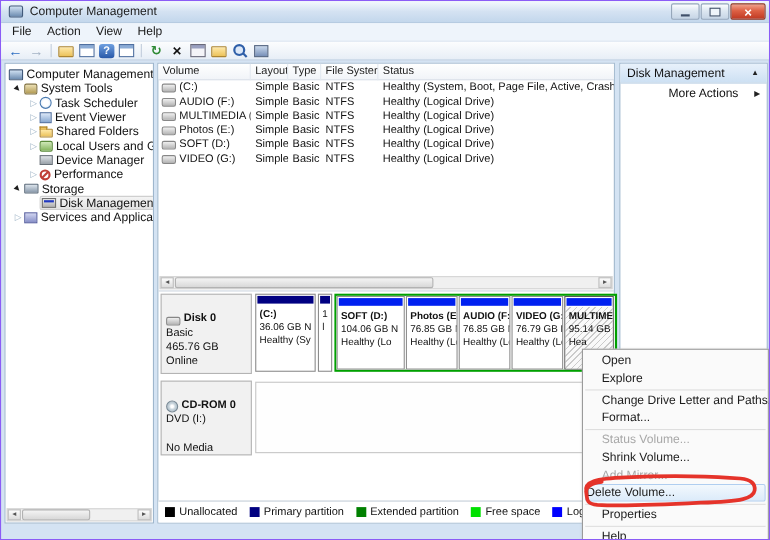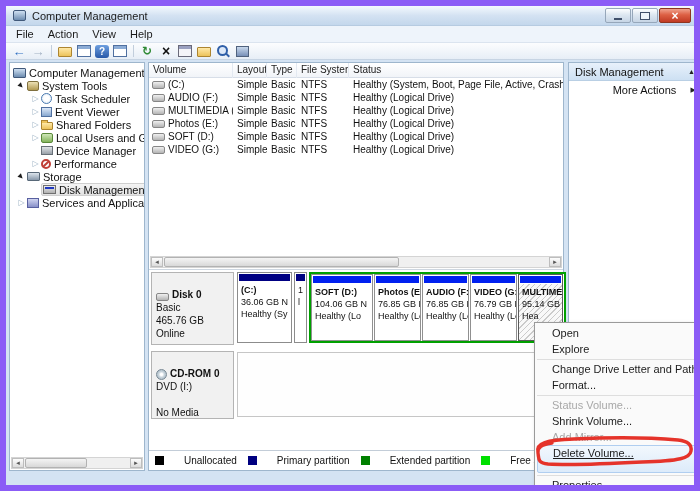--- a/index.html
+++ b/index.html
@@ -1,20 +1,20 @@
 <!DOCTYPE html>
 <html><head>
 <meta charset="utf-8">
 <style>
   html,body{margin:0;padding:0;background:#fff;}
   *{box-sizing:border-box;}
   #window{
     position:relative;width:700px;height:491px;overflow:hidden;
     font-family:"Liberation Sans","DejaVu Sans",sans-serif;
-    background:#d4e3f3;border:6px solid #8b5cf6;
+    background:#d4e3f3;border:1px solid #8b5cf6;
   }
   .nw{white-space:nowrap;overflow:hidden;}
 
   
   .titlebar{position:absolute;left:0;top:0;right:0;height:20px;
     background:linear-gradient(#f4f9fe,#d4e2f2 50%,#c3d7ec);
     display:flex;align-items:center;padding-left:7px;border-bottom:1px solid #b6cbe1;}
   .title-icon{width:13px;height:11px;background:linear-gradient(#cfe0f2,#6d8cb0);
     border:1px solid #41597a;border-radius:2px;}
   .title-text{font-size:11px;color:#1b1b1b;margin-left:6px;}
@@ -125,41 +125,41 @@
     background:#fff;display:flex;gap:1px;}
   .lpart{border:1px solid #909090;background:#fff;overflow:hidden;}
   #part-soft{width:62px;}#part-photos{width:47px;}#part-audio{width:47px;}#part-video{width:47px;}
   #part-multi{width:45px;border-color:#5a5a5a;}
   #part-multi .ptext{background:repeating-linear-gradient(135deg,#f9f9f9 0px,#f9f9f9 3px,#cbcbcb 3px,#cbcbcb 4px);height:60px;}
   .cd-empty{position:absolute;left:86px;top:1px;width:329px;height:65px;background:#fefefe;border:1px solid #c6c6c6;}
 
   
   .legend{position:absolute;left:0;right:0;bottom:0;height:20px;border-top:1px solid #c3cdd8;
     background:#fff;display:flex;align-items:center;gap:11px;padding-left:6px;font-size:10px;color:#111;}
-  .litem{display:flex;align-items:center;gap:20px;white-space:nowrap;}
+  .litem{display:flex;align-items:center;gap:4px;white-space:nowrap;}
   .sw{width:9px;height:9px;display:inline-block;}
   .sw-unalloc{background:#000000;}.sw-primary{background:#000080;}.sw-extended{background:#008000;}
   .sw-free{background:#00e000;}.sw-logical{background:#0000ff;}
 
   
   .ap-header{height:16px;background:linear-gradient(#ffffff,#e4ecf5);border-bottom:1px solid #ccd7e3;
     font-size:11px;font-weight:bold;color:#111;padding:1px 0 0 6px;}
   .ap-group{height:18px;background:linear-gradient(#e8f1fb,#cde0f3);border-bottom:1px solid #b9cfe4;
     font-size:11px;color:#111;display:flex;align-items:center;padding-left:6px;position:relative;}
   .ap-group::after{content:"▲";position:absolute;right:7px;font-size:7px;color:#222;}
   .ap-more{height:18px;font-size:11px;color:#111;display:flex;align-items:center;justify-content:center;position:relative;padding-left:18px;}
   .ap-more::after{content:"▶";position:absolute;right:6px;font-size:7px;color:#222;}
 
   
   .ctx{position:absolute;left:528px;top:316px;width:170px;height:200px;background:#fafafa;
     border:1px solid #9a9a9a;box-shadow:2px 2px 4px rgba(0,0,0,.28);z-index:20;padding-top:2px;font-size:11px;color:#1c1c1c;}
   .mi{height:16px;line-height:16px;padding-left:17px;white-space:nowrap;}
   .mi.dis{color:#a8a8a8;}
   .mi.hl{margin:0 2px;border:1px solid #b0cef0;border-radius:2px;
-    background:linear-gradient(#f2f8fd,#dcebfa);height:28px;line-height:14px;padding-left:15px;text-decoration:underline;}
+    background:linear-gradient(#f2f8fd,#dcebfa);height:16px;line-height:14px;padding-left:0;}
   .msep{border-top:1px solid #dedede;margin:2px 2px 1px 2px;height:0;}
 
   
   #annotation{position:absolute;left:516px;top:426px;z-index:30;pointer-events:none;}
 </style>
 </head>
 <body>
 
 <div id="window">
 

